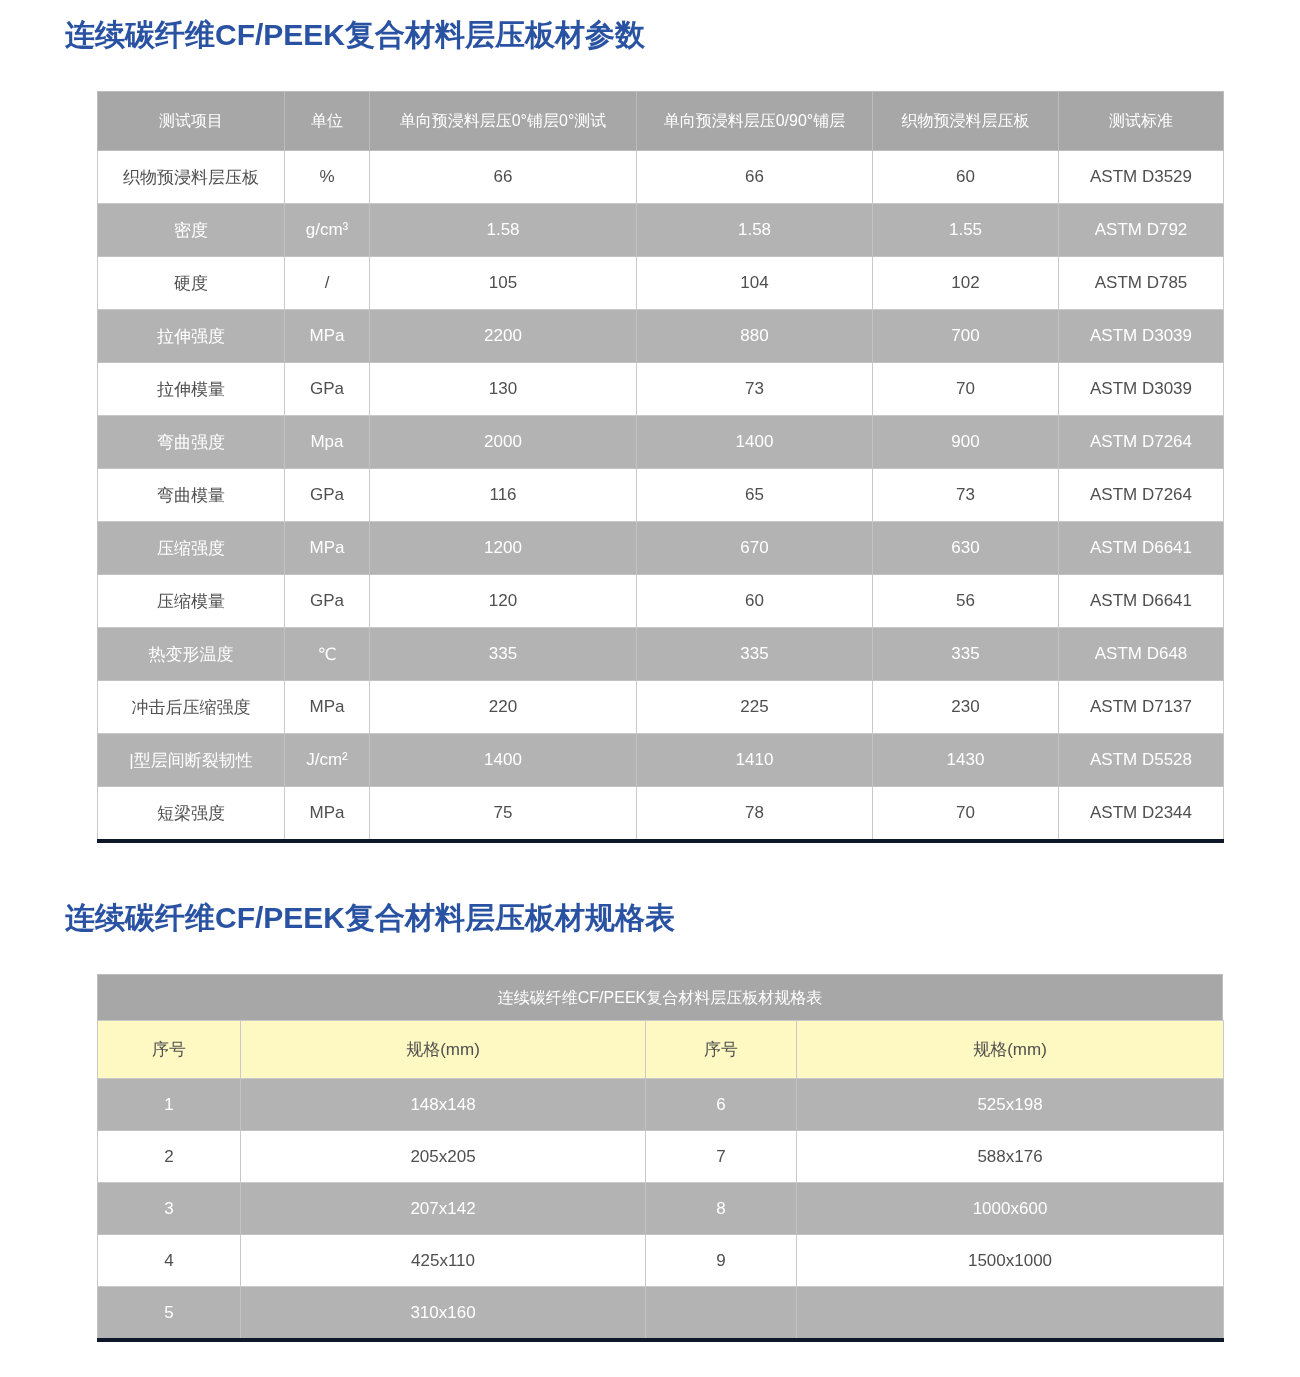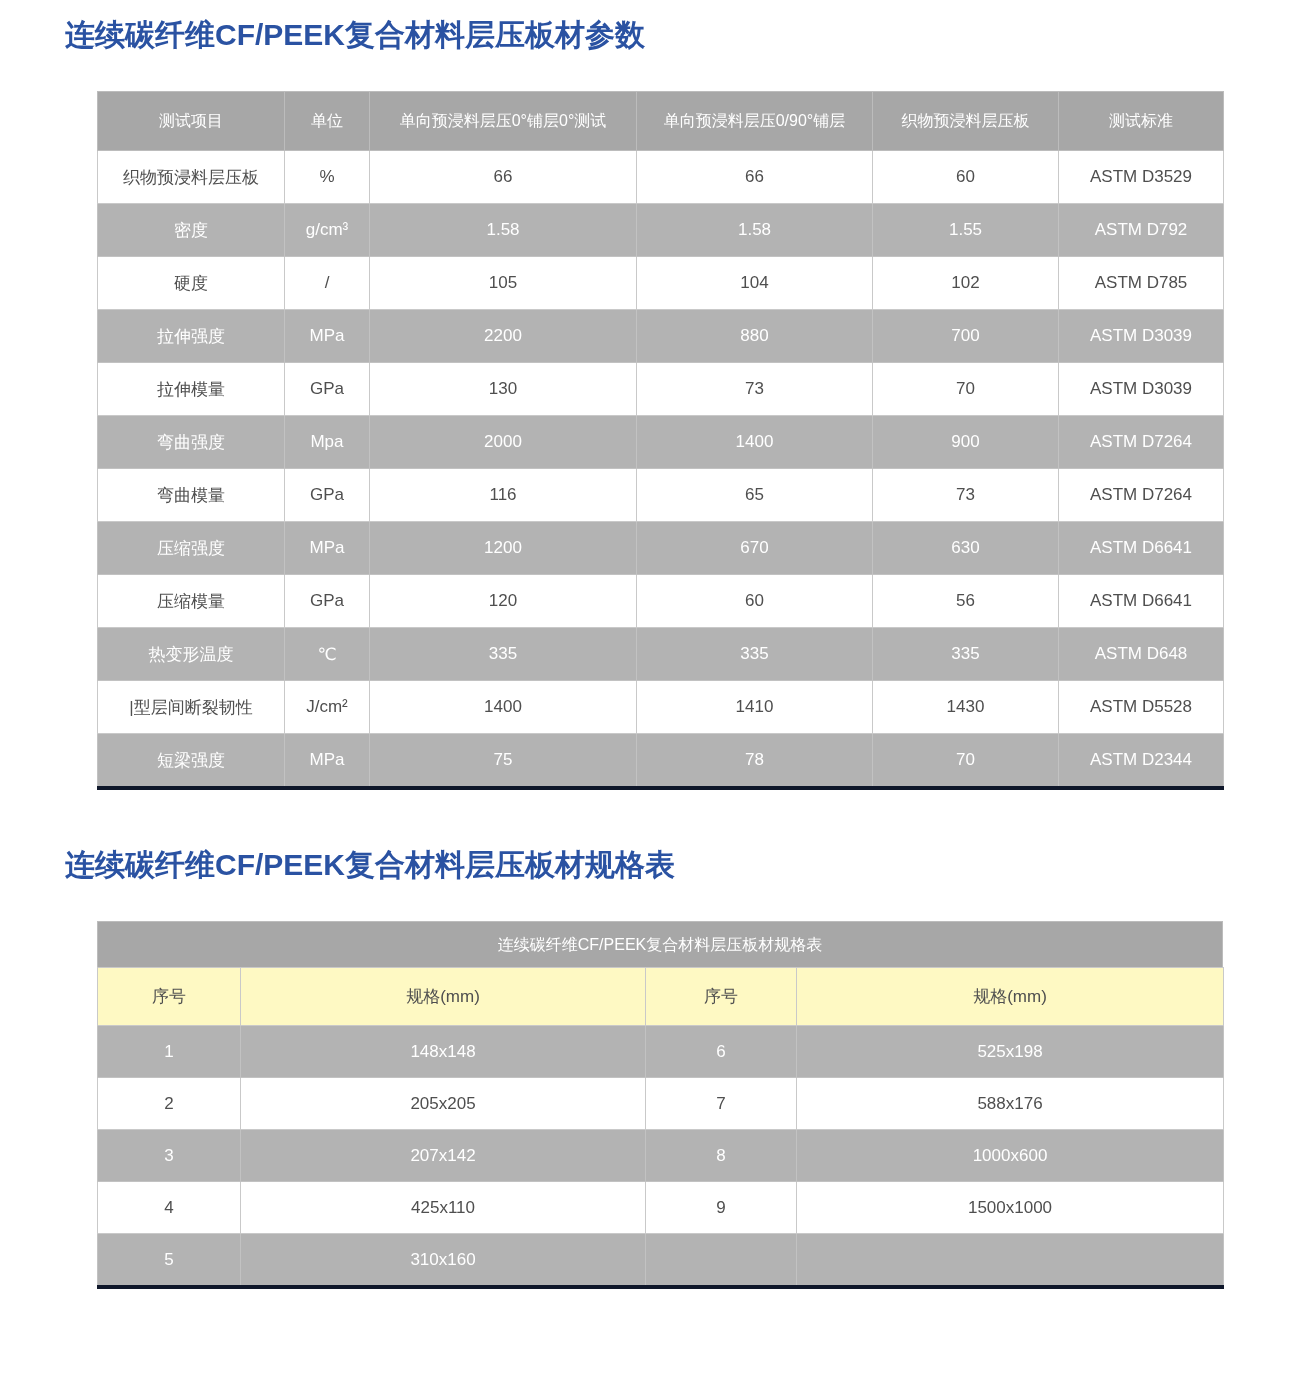--- a/index.html
+++ b/index.html
@@ -186,20 +186,28 @@
         </tr>
         <tr>
           <td>热变形温度</td>
           <td>℃</td>
           <td>335</td>
           <td>335</td>
           <td>335</td>
           <td>ASTM D648</td>
         </tr>
         <tr>
+          <td>冲击后压缩强度</td>
+          <td>MPa</td>
+          <td>220</td>
+          <td>225</td>
+          <td>230</td>
+          <td>ASTM D7137</td>
+        </tr>
+        <tr>
           <td>|型层间断裂韧性</td>
           <td>J/cm²</td>
           <td>1400</td>
           <td>1410</td>
           <td>1430</td>
           <td>ASTM D5528</td>
         </tr>
         <tr>
           <td>短梁强度</td>
           <td>MPa</td>

